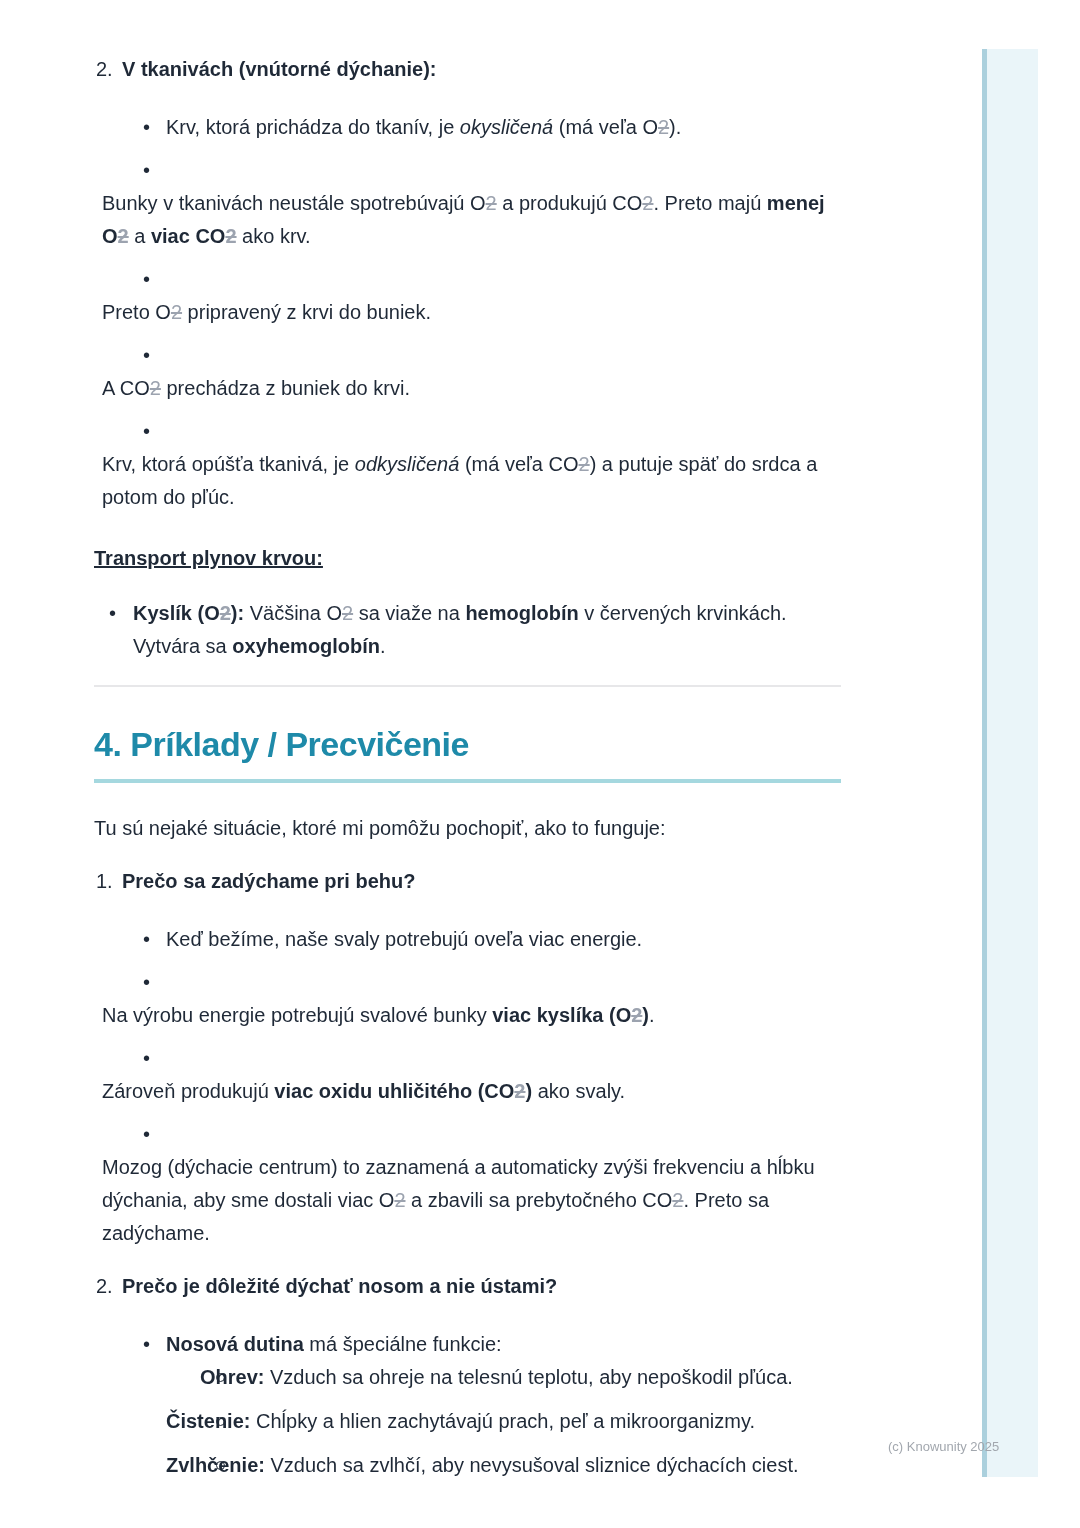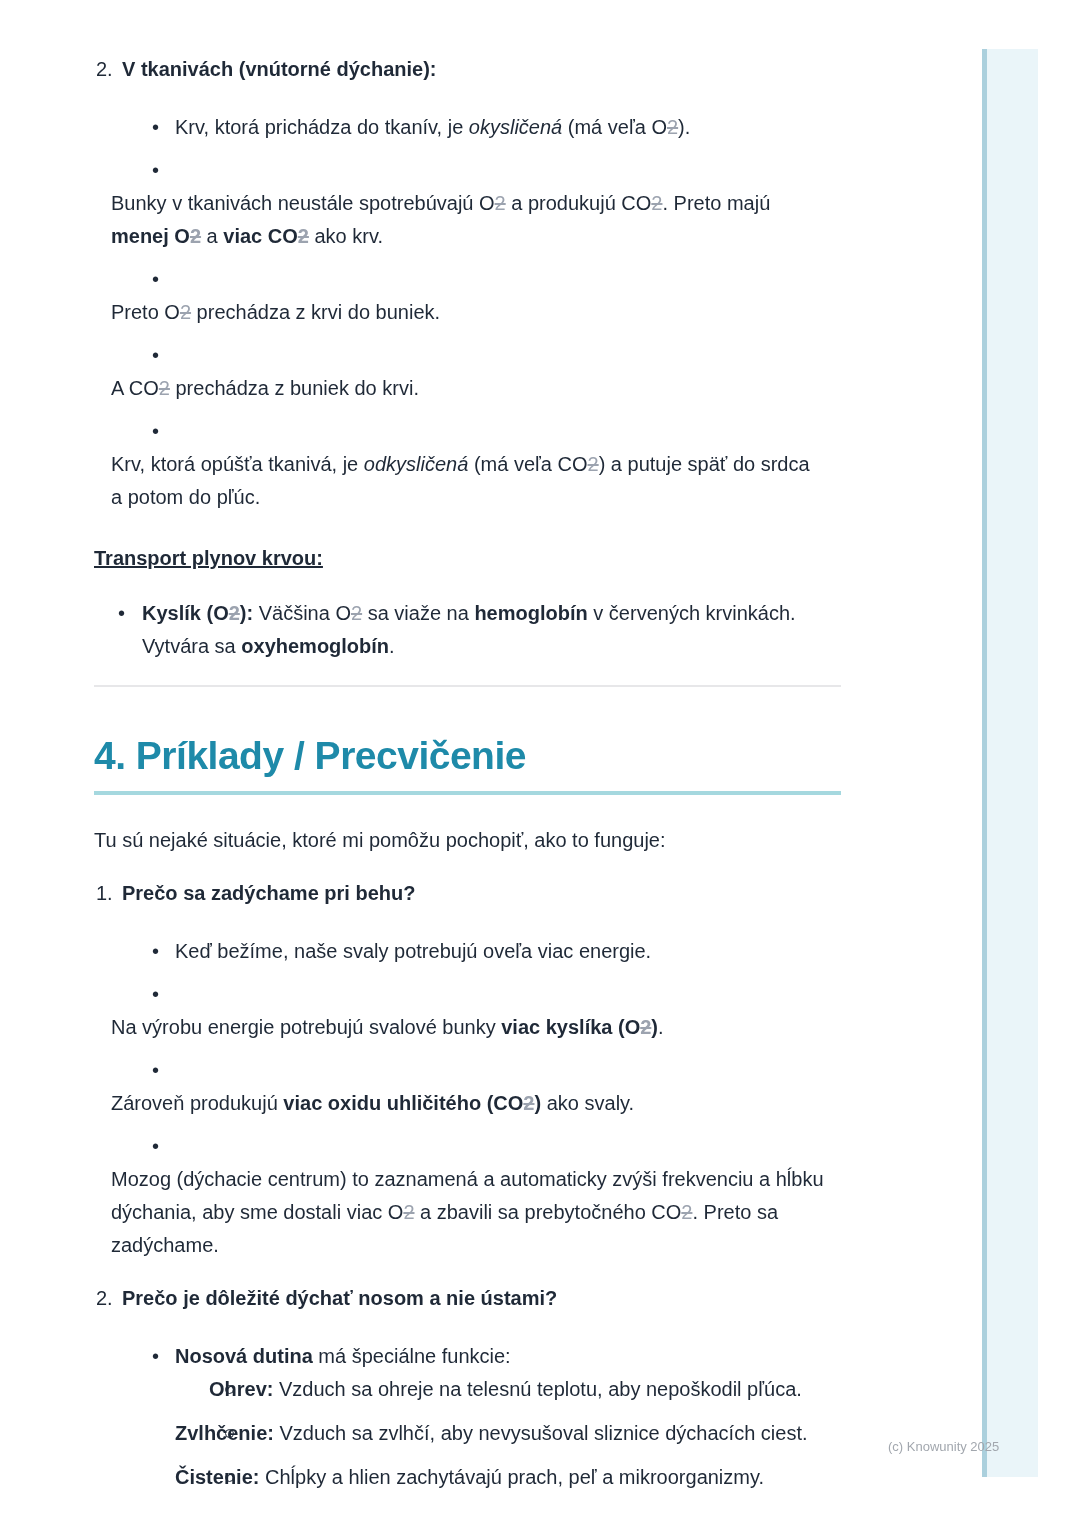--- a/index.html
+++ b/index.html
@@ -26,39 +26,39 @@
   }
   .content > :first-child{margin-top:0;}
   .b{font-weight:bold;}
   .it{font-style:italic;}
   .strike{color:var(--strike);text-decoration:line-through;}
   .num-heading{display:flex;margin:20px 0 25px 0;}
   .num-heading .num{flex:none;width:26px;margin-left:2px;}
   .num-heading .ht{font-weight:bold;}
   .para{margin:29px 0 0 0;}
   .para-bold{font-weight:bold;margin:28px 0 22px 0;text-decoration:underline;}
-  ul.bullets{list-style:none;margin:17px;padding:0;}
+  ul.bullets{list-style:none;margin:8px;padding:0;}
   li.bi{display:flex;}
   li.bi + li.bi{margin-top:10px;flex-direction:column;}
   .marker{flex:none;}
   ul.lv1 .marker{width:64px;}
   ul.lv1 .marker::before{content:"•";margin-left:41px;}
   ul.plain .marker{width:31px;}
   ul.plain .marker::before{content:"•";margin-left:7px;}
   ul.lv2{margin:0;padding:0;list-style:none;}
   ul.lv2 li.bi + li.bi{margin-top:11px;}
   ul.lv2 .marker{width:34px;position:relative;}
   ul.lv2 .marker::before{
     content:"";position:absolute;left:9px;top:12px;
     width:7px;height:7px;border:1.8px solid var(--text);border-radius:50%;
   }
   .li-body{flex:1;min-width:0;}
   .divider{height:2px;background:var(--divider);margin:22px 0 0 0;border:none;}
   h2.chapter{
-    margin:46px 0 0 0;font-size:39px;line-height:46px;
+    margin:34px 0 0 0;font-size:34px;line-height:46px;
     font-weight:bold;color:var(--accent);letter-spacing:-0.5px;
   }
   .chapter-underline{height:4px;background:var(--underline);margin-top:12px;width:100%;}
   .side-bar{
     position:absolute;left:982px;top:49px;width:51px;height:1428px;
     background:var(--bar-fill);border-left:5px solid var(--bar-edge);
   }
   .footer{
     position:absolute;top:1438px;left:888px;
     font-size:13px;line-height:18px;color:var(--footer);z-index:3;
@@ -77,21 +77,21 @@
         <li class="bi">
           <span class="marker"></span>
           <div class="li-body"><span><span class="">Krv, ktorá prichádza do tkanív, je </span><span class="it">okysličená</span><span class=""> (má veľa O</span><span class="strike">2</span><span class="">).</span></span></div>
         </li>
         <li class="bi">
           <span class="marker"></span>
           <div class="li-body"><span><span class="">Bunky v tkanivách neustále spotrebúvajú O</span><span class="strike">2</span><span class=""> a produkujú CO</span><span class="strike">2</span><span class="">. Preto majú </span><span class="b">menej O</span><span class="b  strike">2</span><span class=""> a </span><span class="b">viac CO</span><span class="b  strike">2</span><span class=""> ako krv.</span></span></div>
         </li>
         <li class="bi">
           <span class="marker"></span>
-          <div class="li-body"><span><span class="">Preto O</span><span class="strike">2</span><span class=""> prechádza z krvi do buniek.</span></span></div>
+          <div class="li-body"><span><span class="">Preto O</span><span class="strike">2</span><span class=""> pripravený z krvi do buniek.</span></span></div>
         </li>
         <li class="bi">
           <span class="marker"></span>
           <div class="li-body"><span><span class="">A CO</span><span class="strike">2</span><span class=""> prechádza z buniek do krvi.</span></span></div>
         </li>
         <li class="bi">
           <span class="marker"></span>
           <div class="li-body"><span><span class="">Krv, ktorá opúšťa tkanivá, je </span><span class="it">odkysličená</span><span class=""> (má veľa CO</span><span class="strike">2</span><span class="">) a putuje späť do srdca a potom do pľúc.</span></span></div>
         </li>
       </ul>
@@ -135,25 +135,25 @@
       <ul class="bullets lv1">
         <li class="bi">
           <span class="marker"></span>
           <div class="li-body"><span><span class="b">Nosová dutina</span><span class=""> má špeciálne funkcie:</span></span><ul class="bullets lv2">
               <li class="bi">
                 <span class="marker"></span>
                 <div class="li-body"><span><span class="b">Ohrev:</span><span class=""> Vzduch sa ohreje na telesnú teplotu, aby nepoškodil pľúca.</span></span></div>
               </li>
               <li class="bi">
                 <span class="marker"></span>
-                <div class="li-body"><span><span class="b">Zvlhčenie:</span><span class=""> Vzduch sa zvlhčí, aby nevysušoval sliznice dýchacích ciest.</span></span></div>
+                <div class="li-body"><span><span class="b">Čistenie:</span><span class=""> Chĺpky a hlien zachytávajú prach, peľ a mikroorganizmy.</span></span></div>
               </li>
               <li class="bi">
                 <span class="marker"></span>
-                <div class="li-body"><span><span class="b">Čistenie:</span><span class=""> Chĺpky a hlien zachytávajú prach, peľ a mikroorganizmy.</span></span></div>
+                <div class="li-body"><span><span class="b">Zvlhčenie:</span><span class=""> Vzduch sa zvlhčí, aby nevysušoval sliznice dýchacích ciest.</span></span></div>
               </li>
             </ul></div>
         </li>
       </ul>
     </main>
   <div class="side-bar"></div>
   <div class="footer">(c) Knowunity 2025</div>
 </div>
 
 </body></html>

